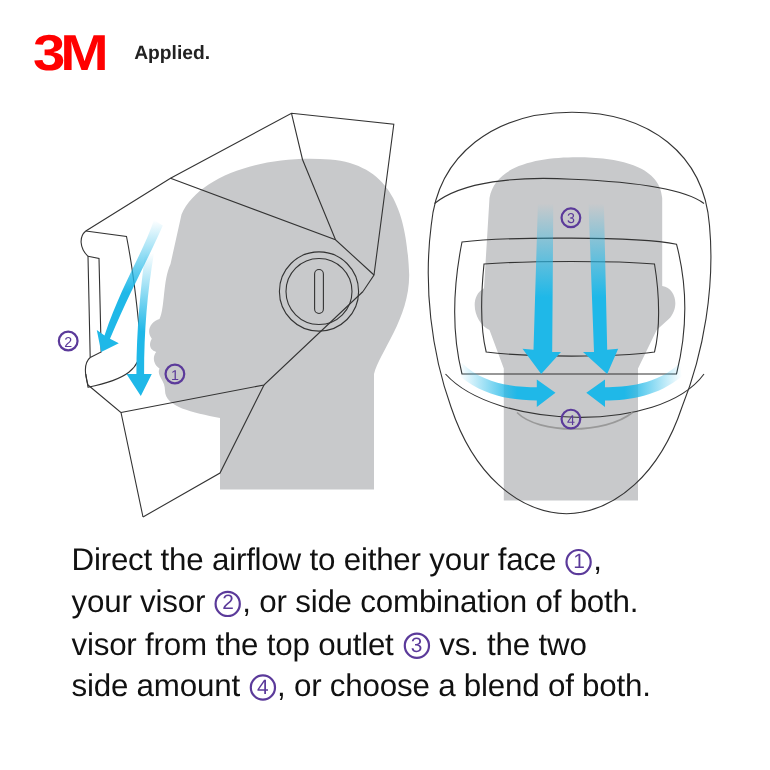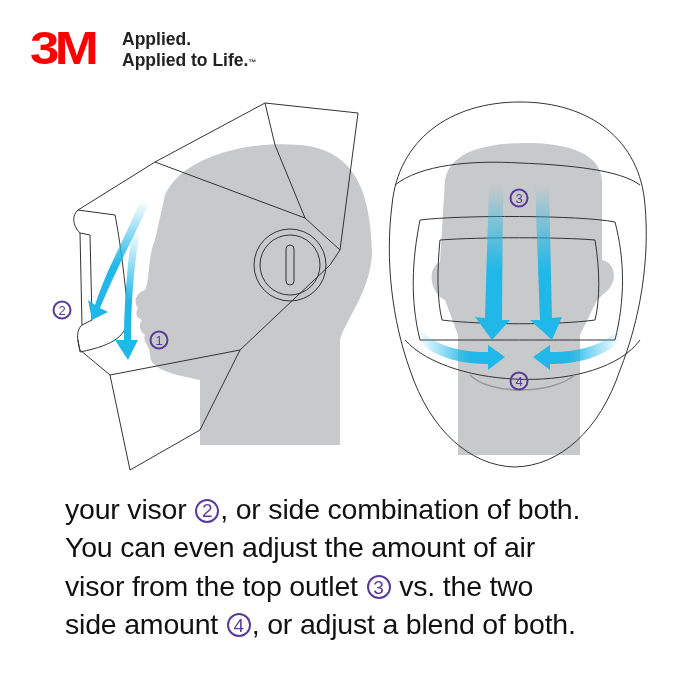--- a/index.html
+++ b/index.html
@@ -1,33 +1,32 @@
 <!DOCTYPE html>
 <html><head>
 <meta charset="utf-8">
 <style>
   html, body { margin:0; padding:0; background:#ffffff; }
   body { width:700px; height:700px; position:relative; overflow:hidden; font-family:"Liberation Sans", sans-serif; }
-  .logo { position:absolute; left:30px; top:25px; display:flex; align-items:flex-end; }
+  .logo { position:absolute; left:30px; top:25px; display:flex; align-items:center; }
   .logo-mark { font-family:"Liberation Sans", sans-serif; font-weight:900; font-size:46px; color:#ff0000; letter-spacing:-4px; line-height:1; transform:scaleX(1.15); transform-origin:left center; width:86px; }
   .tagline { margin-left:6px; font-size:17.5px; font-weight:bold; color:#222; line-height:21px; }
   .tagline sup { font-size:8px; vertical-align:top; position:relative; top:2px; }
   .illustration { position:absolute; left:0; top:100px; width:700px; height:380px; }
   .caption { position:absolute; left:65px; top:490px; width:620px; font-size:28.5px; line-height:38.3px; color:#111; letter-spacing:-0.2px; }
   .badge { display:inline-flex; align-items:center; justify-content:center; width:24px; height:24px; border:2.5px solid #5b3a9a; border-radius:50%; color:#5b3a9a; font-size:19px; line-height:1; vertical-align:2px; box-sizing:border-box; margin:0 1px; }
   .diag-badge text { font-family:"Liberation Sans", sans-serif; }
 </style>
 </head>
 <body>
 
 <div class="logo">
   <div class="logo-mark">3M</div>
   <div class="tagline">
     <div>Applied.</div>
-    <div><span>Applied to Life.</span><sup>™</sup></div>
   </div>
 </div>
 
 <svg class="illustration" viewBox="0 100 700 380" xmlns="http://www.w3.org/2000/svg">
   <defs>
     <linearGradient id="fadeDown" x1="0" y1="0" x2="0" y2="1">
       <stop offset="0" stop-color="#1fb8e8" stop-opacity="0"></stop>
       <stop offset="0.55" stop-color="#1fb8e8" stop-opacity="1"></stop>
       <stop offset="1" stop-color="#1fb8e8" stop-opacity="1"></stop>
     </linearGradient>
@@ -88,17 +87,17 @@
       <text x="519" y="203" font-size="13" text-anchor="middle" fill="#5b3a9a">3</text>
     </g>
     <g class="diag-badge">
       <circle cx="519" cy="381" r="8.5" fill="none" stroke="#5b3a9a" stroke-width="2"></circle>
       <text x="519" y="386" font-size="13" text-anchor="middle" fill="#5b3a9a">4</text>
     </g>
   </g>
 </svg>
 
 <div class="caption">
+  <div><span>Direct the airflow to either your face</span> <span class="badge">1</span><span>,</span></div>
   <div><span>your visor</span> <span class="badge">2</span><span>, or side combination of both.</span></div>
-  <div>You can even adjust the amount of air</div>
   <div><span>visor from the top outlet</span> <span class="badge">3</span> <span>vs. the two</span></div>
-  <div><span>side amount</span> <span class="badge">4</span><span>, or adjust a blend of both.</span></div>
+  <div><span>side amount</span> <span class="badge">4</span><span>, or choose a blend of both.</span></div>
 </div>
 
 </body></html>

